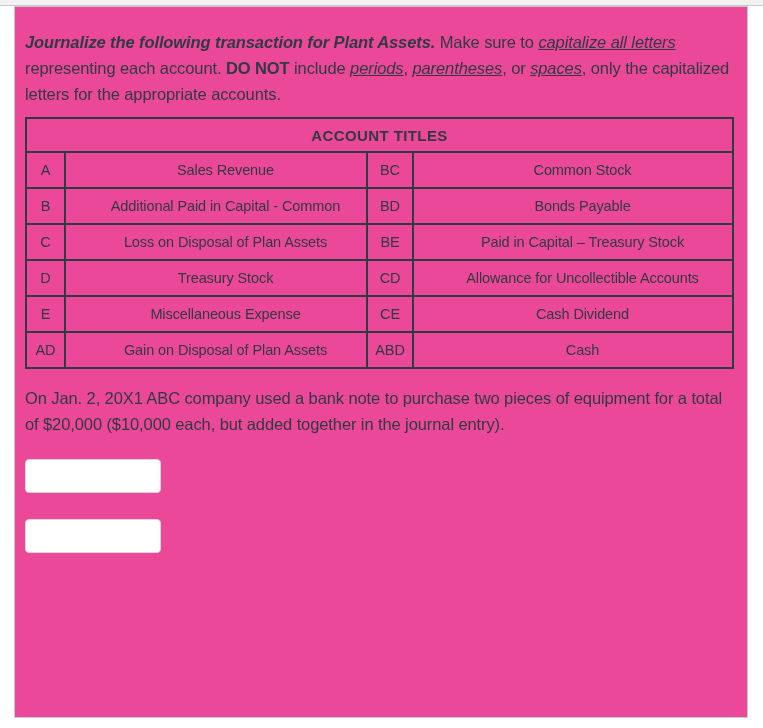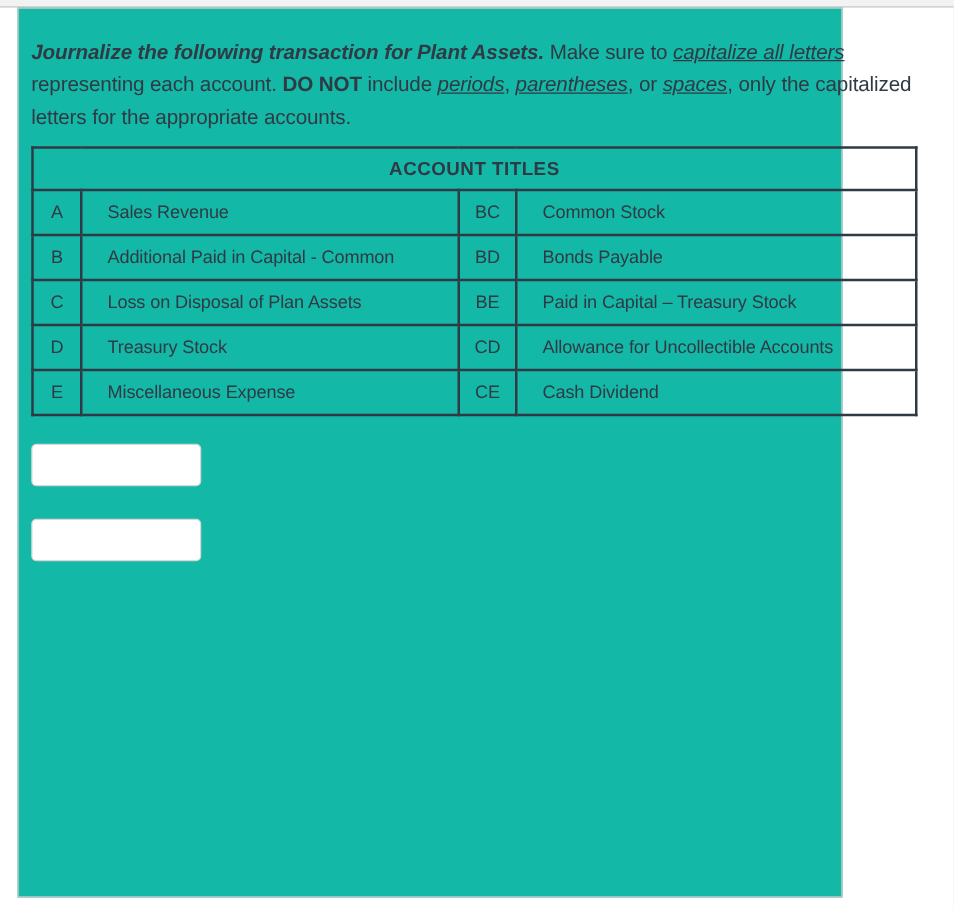--- a/index.html
+++ b/index.html
@@ -10,25 +10,25 @@
   body {
     font-family: "Liberation Sans", sans-serif;
     width: 763px;
     height: 728px;
     overflow: hidden;
   }
   .page-frame {
     position: absolute;
     left: 14px;
     top: 6px;
-    width: 660px;
+    width: 734px;
     height: 712px;
     border: 1px solid #c9c9c9;
     box-sizing: border-box;
-    background: #14b8a6;
+    background: #ec4899;
   }
   .top-strip {
     position: absolute;
     left: 0;
     top: 0;
     width: 763px;
     height: 6px;
     background: #f2f2f2;
     border-bottom: 1px solid #c9c9c9;
     box-sizing: border-box;
@@ -81,21 +81,21 @@
     letter-spacing: 0.4px;
     height: 34px;
   }
   td.code {
     text-align: center;
     font-weight: bold;
     font-size: 14.5px;
   }
   td.name {
     padding-left: 20px;
-    text-align: left;
+    text-align: center;
   }
   col.c-code-l { width: 39px; }
   col.c-name-l { width: 302px; }
   col.c-code-r { width: 46px; }
   col.c-name-r { width: 320px; }
 
   .transaction {
     font-size: 16.5px;
     line-height: 26px;
     color: #2f3a45;
@@ -168,22 +168,29 @@
             <td class="name">Treasury Stock</td>
             <td class="code">CD</td>
             <td class="name">Allowance for Uncollectible Accounts</td>
           </tr>
           <tr>
             <td class="code">E</td>
             <td class="name">Miscellaneous Expense</td>
             <td class="code">CE</td>
             <td class="name">Cash Dividend</td>
           </tr>
+          <tr>
+            <td class="code">AD</td>
+            <td class="name">Gain on Disposal of Plan Assets</td>
+            <td class="code">ABD</td>
+            <td class="name">Cash</td>
+          </tr>
         </tbody>
     </table>
 
+    <p class="transaction">On Jan. 2, 20X1 ABC company used a bank note to purchase two pieces of equipment for a total of $20,000 ($10,000 each, but added together in the journal entry).</p>
 
     <input class="answer-input" id="answer-1" type="text" placeholder="" style="">
 
     <input class="answer-input" id="answer-2" type="text" placeholder="" style="">
 
   </div>
 </div>
 
 </body></html>

